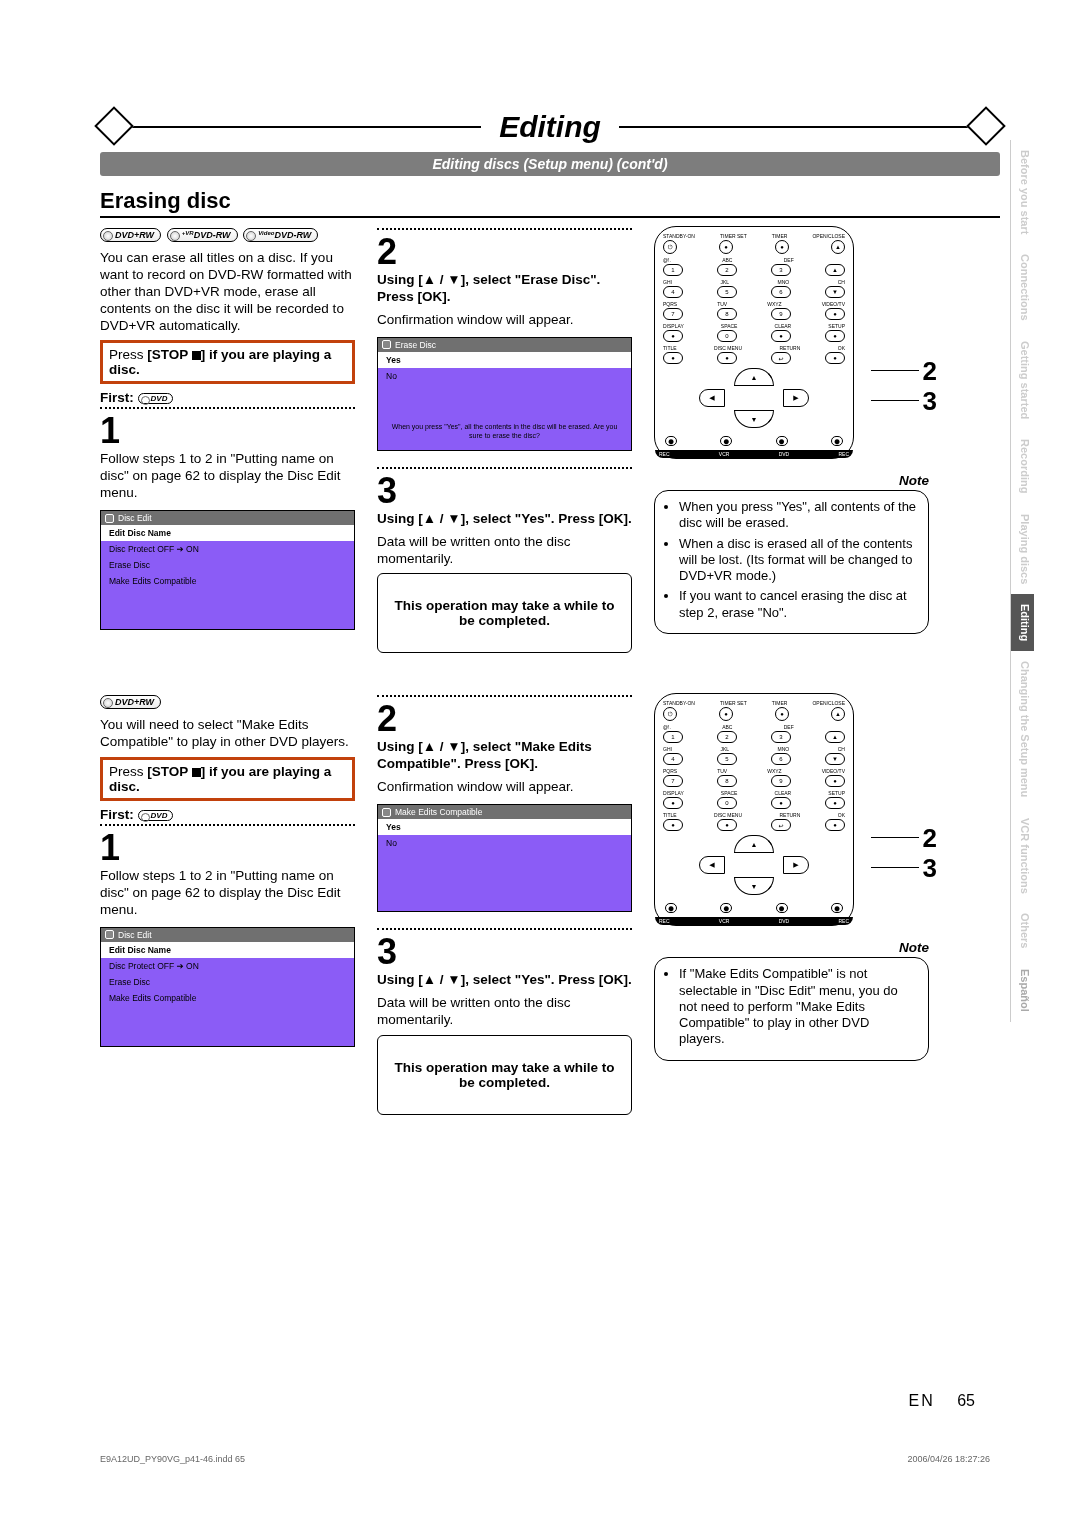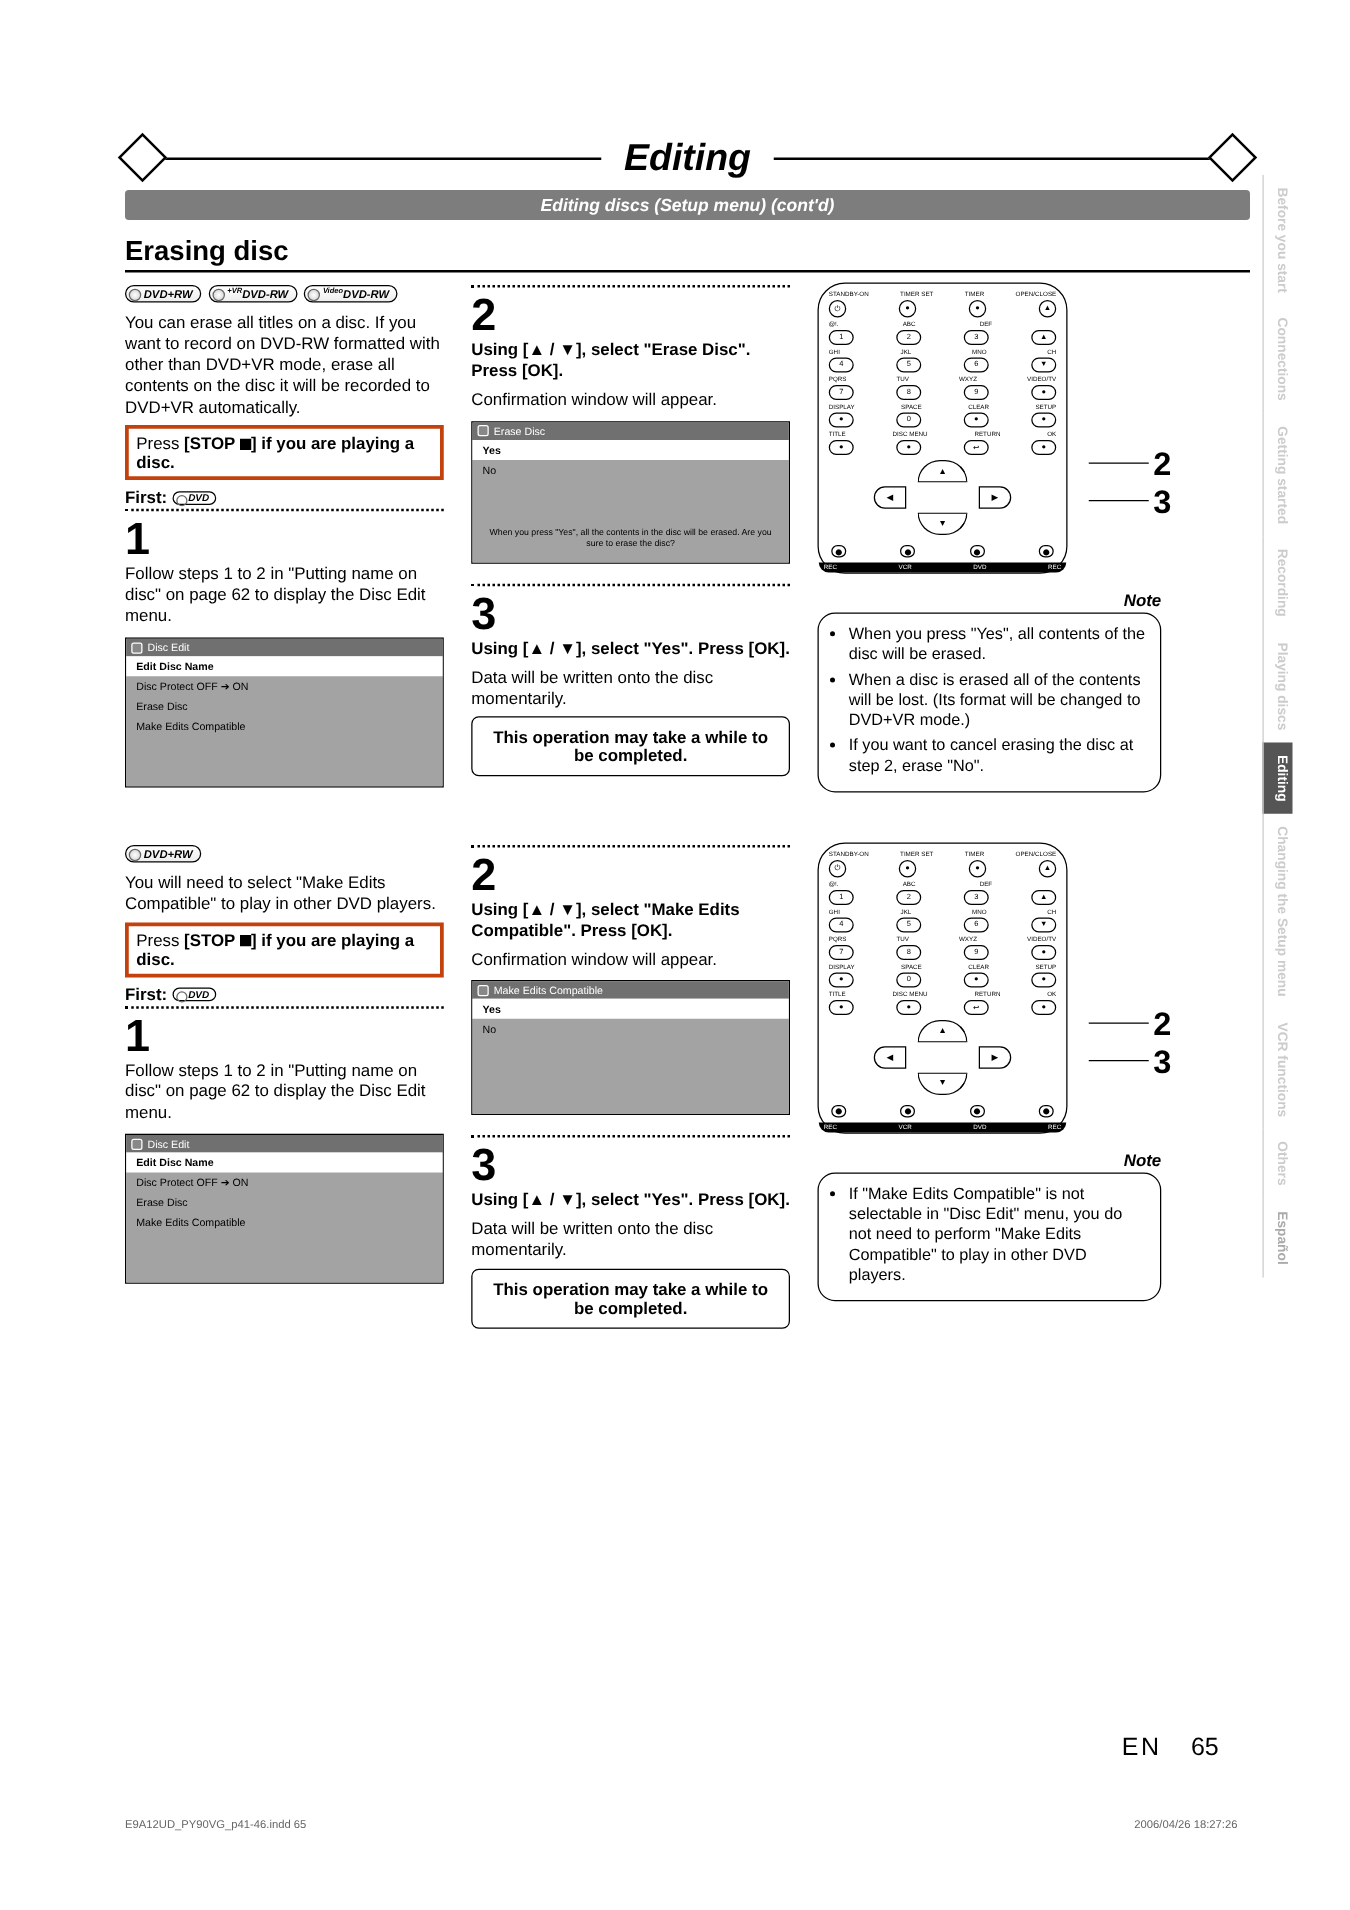--- a/index.html
+++ b/index.html
@@ -40,27 +40,27 @@
   .dvd-ring { display:inline-block; border:1px solid #000; border-radius:8px; font-size:8px; font-style:italic; font-weight:bold; padding:0 5px 0 12px; position:relative; vertical-align:middle; }
   .dvd-ring::before { content:""; position:absolute; left:2px; top:2px; width:7px; height:7px; border:1px solid #666; border-radius:50%; }
   .dotted-rule { border-top: 2px dotted #000; margin: 2px 0 4px; }
 
   .bignum { font-size: 36px; font-weight: bold; line-height: 1; margin-bottom: 2px; }
 
   
   .osd { border: 1px solid #000; background: #e8e8e8; font-size: 8.5px; margin-top: 8px; }
   .osd-title { background: #707070; color: #fff; padding: 2px 4px; display:flex; align-items:center; gap:4px; }
   .osd-title .ico { width:9px; height:9px; border:1px solid #fff; border-radius:2px; background:#888; }
-  .osd-body { background:#a3a3a3; }
+  .osd-body { background:#8b5cf6; }
   .osd-row { padding: 3px 8px; }
   .osd-row.hi { background:#fff; font-weight:bold; }
   .osd-space { height: 40px; }
   .osd-msg { text-align:center; font-size:7px; padding: 10px 8px; line-height:1.3; }
 
-  .warn { border: 1px solid #000; border-radius: 6px; text-align: center; font-weight: bold; padding: 8px 10px; margin-top: 6px; }
+  .warn { border: 1px solid #000; border-radius: 6px; text-align: center; font-weight: bold; padding: 24px 10px; margin-top: 6px; }
 
   
   .note-head { font-style: italic; font-weight: bold; margin-bottom: 2px; margin-top: 14px; text-align: right; }
   .note-box { border: 1px solid #000; border-radius: 14px; padding: 8px 10px; font-size: 13px; line-height: 1.25; }
   .note-box ul { list-style: disc; padding-left: 14px; }
   .note-box li { margin-bottom: 4px; }
 
   
   .remote-wrap { position: relative; width: 275px; }
   .remote { border: 1px solid #000; border-radius: 22px; padding: 6px 8px 10px; width: 200px; font-size: 6px; position: relative; background:#fff; }
@@ -81,21 +81,21 @@
   .callout { position: absolute; font-size: 26px; font-weight: bold; }
   .callout-line { position:absolute; background:#000; height:1px; }
 
   
   .sidetabs { position: absolute; right: 46px; top: 140px; width: 24px; display: flex; flex-direction: column; }
   .tab { writing-mode: vertical-rl; font-size: 11px; font-weight: bold; color: #ccc; text-align: center; padding: 10px 3px; border-left:1px solid #ccc; }
   .tab.active { background: #555; color: #fff; }
   .tab-es { color: #aaa; }
 
   
-  .footer { position: absolute; bottom: 118px; right: 105px; font-size: 20px; }
+  .footer { position: absolute; bottom: 118px; right: 105px; font-size: 16px; }
   .footer .en { letter-spacing: 2px; margin-right: 18px; }
   .footnote-l { position:absolute; bottom: 64px; left: 100px; font-size: 9px; color:#666; }
   .footnote-r { position:absolute; bottom: 64px; right: 90px; font-size: 9px; color:#666; }
 </style>
 </head>
 <body>
 
 <div class="page">
 
   <div class="top-title-wrap">

